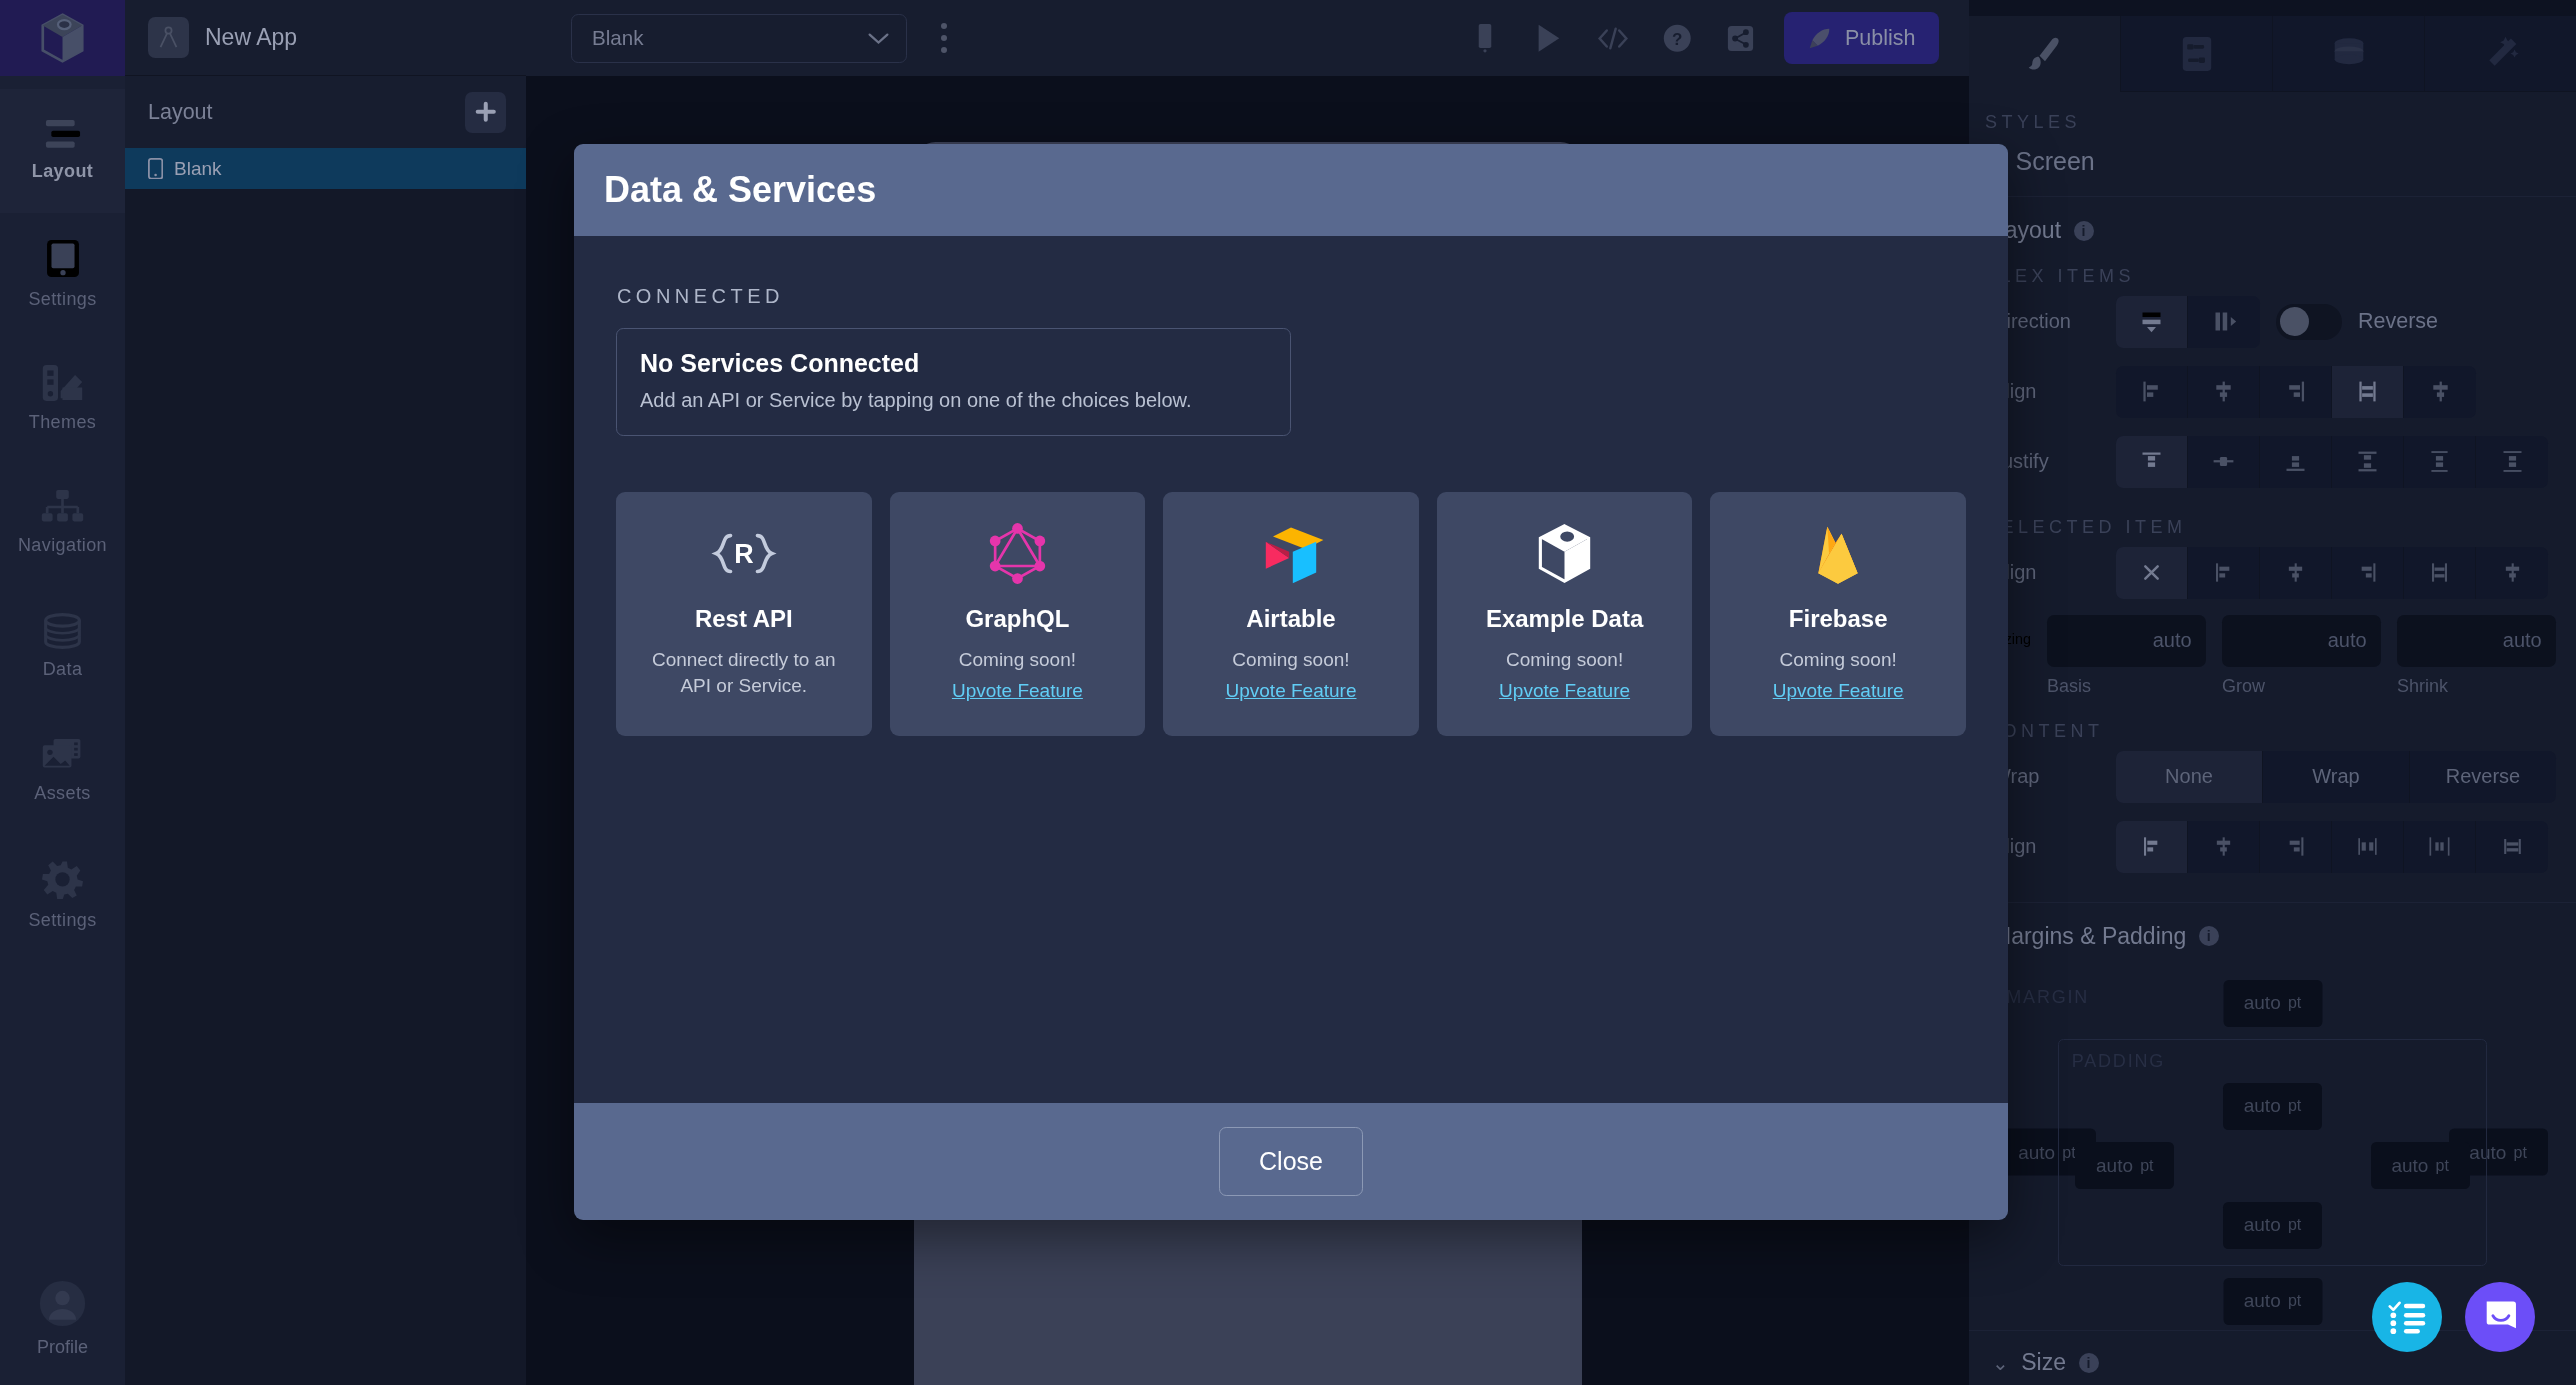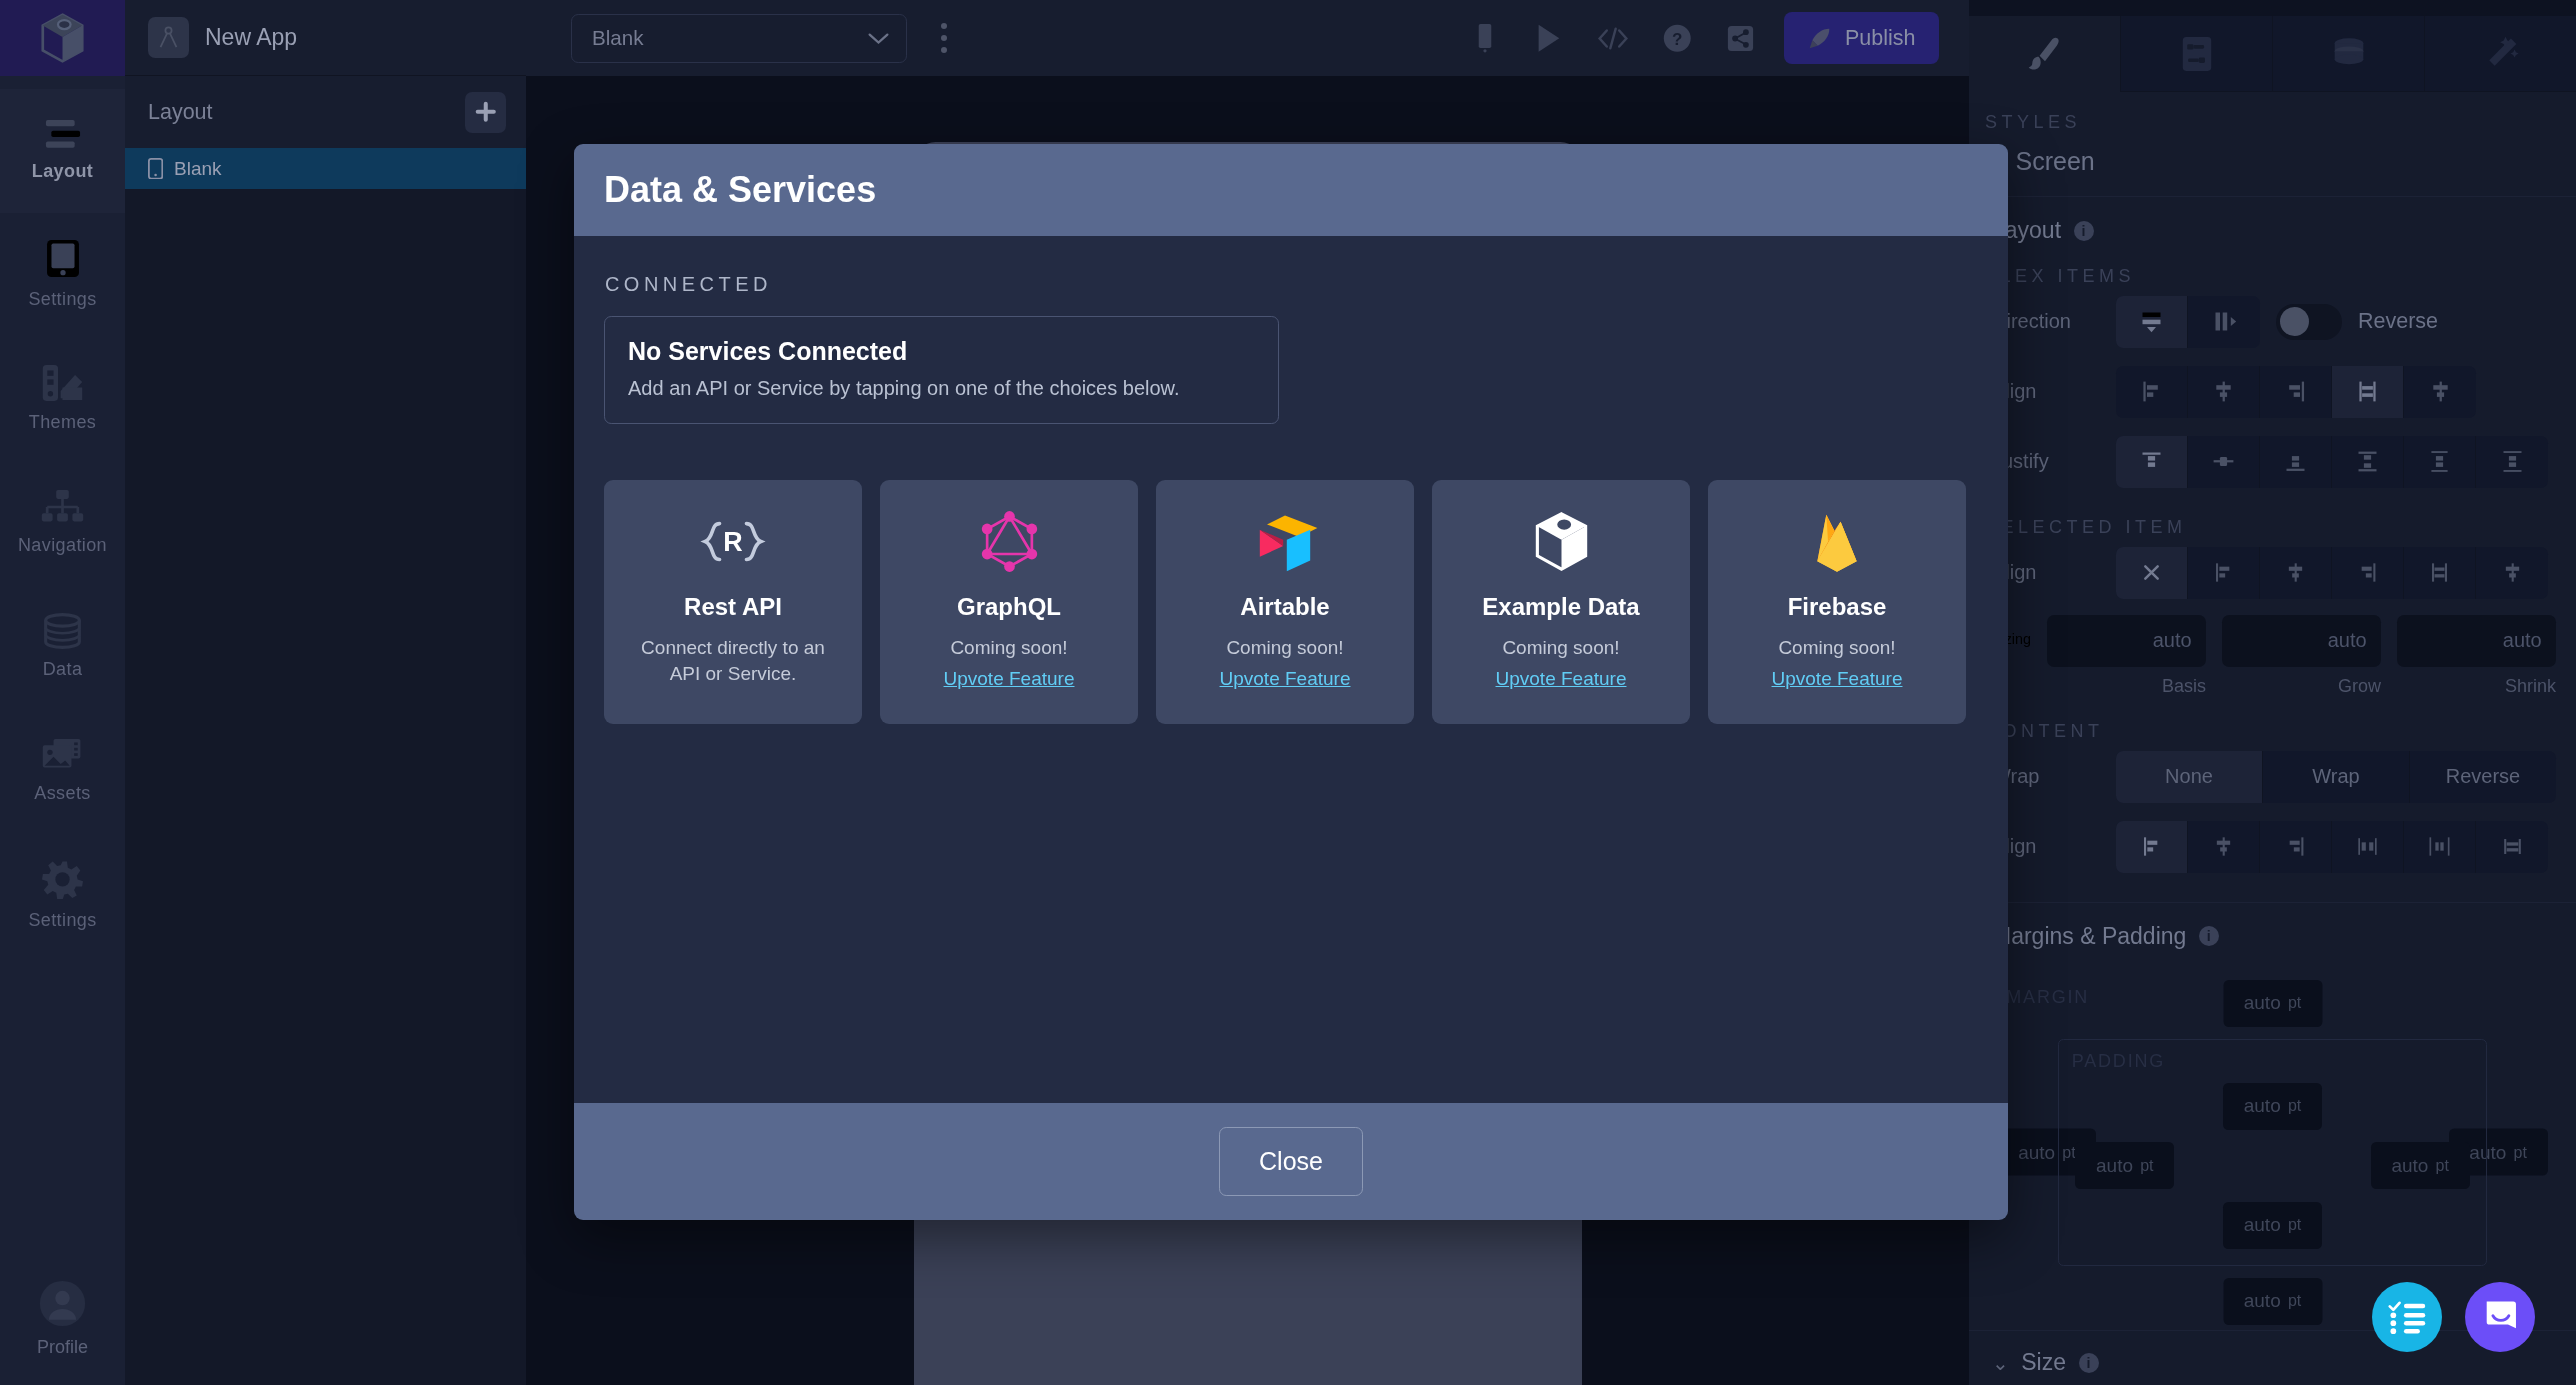--- a/index.html
+++ b/index.html
@@ -100,21 +100,21 @@
   .modal {
     position: absolute; left: 574px; top: 144px; width: 1434px; height: 1076px;
     border-radius: 9px; overflow: hidden; box-shadow: 0 18px 54px rgba(0,0,0,.45);
     pointer-events: auto; display: flex; flex-direction: column;
   }
   .modal-head {
     height: 92px; background: #596party; background: #59698f; display: flex; align-items: center;
     padding-left: 30px;
   }
   .modal-head .t { font-size: 36px; color: #ffffff; font-weight: bold; }
-  .modal-body { flex: 1; background: #232b43; padding: 30px; }
+  .modal-body { flex: 1; background: #232b43; padding: 42px; }
   .sec-label {
     font-size: 20px; letter-spacing: 4.5px; color: #aeb6c9; margin: 7.2px 0 20px 0.9px;
   }
   .connected-box {
     width: 675px; border: 0.9px solid #4a5472; border-radius: 7.2px; padding: 20px 23px 23px;
     margin-bottom: 56px;
   }
   .connected-box .h { font-size: 25px; color: #ffffff; font-weight: bold; margin-bottom: 10.8px; }
   .connected-box .s { font-size: 20px; color: #b9c1d2; }
   .cards { display: flex; gap: 18px; }
@@ -172,21 +172,21 @@
   }
   .toggle i { width: 29px; height: 29px; border-radius: 50%; background: #4a5165; display: block; }
   .rev-lbl { font-size: 21.5px; color: #6b7288; }
   .inp {
     height: 52px; background: #0c111e; border-radius: 7.2px; display: flex; align-items: center;
     justify-content: flex-end; padding-right: 14.3px; font-size: 20px; color: #4c melhores; color: #4c5369; cursor: text;
   }
   .sizing-row { display: flex; align-items: flex-start; padding: 7.2px 20px 3.6px 23px; gap: 16px; }
   .sizing-cols { display: flex; gap: 16px; flex: 1; }
   .sizing-col { flex: 1; }
-  .sizing-col .cap { text-align: right; font-size: 18px; color: #4c5369; margin-top: 9px; }
+  .sizing-col .cap { text-align: left; font-size: 18px; color: #4c5369; margin-top: 9px; }
 
   .boxmodel { position: relative; margin: 12.5px 23px 0 23px; padding: 14.3px; }
   .mg-label { position: absolute; left: 14.3px; top: 12.5px; font-size: 18px; letter-spacing: 1.8px; color: #272e44; }
   .pd-box { border: 0.9px solid #222940; border-radius: 5.4px; margin: 50px 52px; padding: 43px 16px 16px; position: relative; }
   .pd-label { position: absolute; left: 12.5px; top: 10.8px; font-size: 18px; letter-spacing: 1.8px; color: #272e44; }
   .cell {
     width: 99px; height: 47px; background: #0a0f1c; border-radius: 5.4px;
     display: flex; align-items: center; justify-content: center; gap: 7.2px; cursor: text;
   }
   .cell .v { font-size: 19px; color: #3f melhores; color: #3f4659; }

